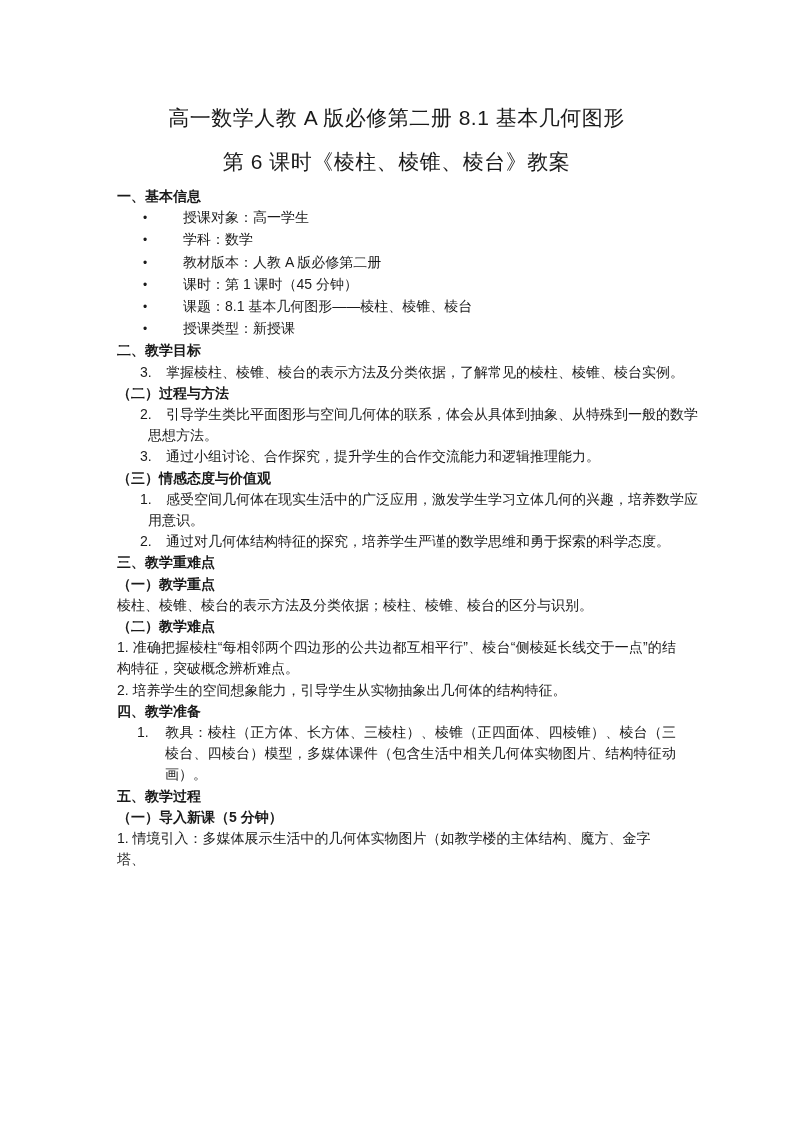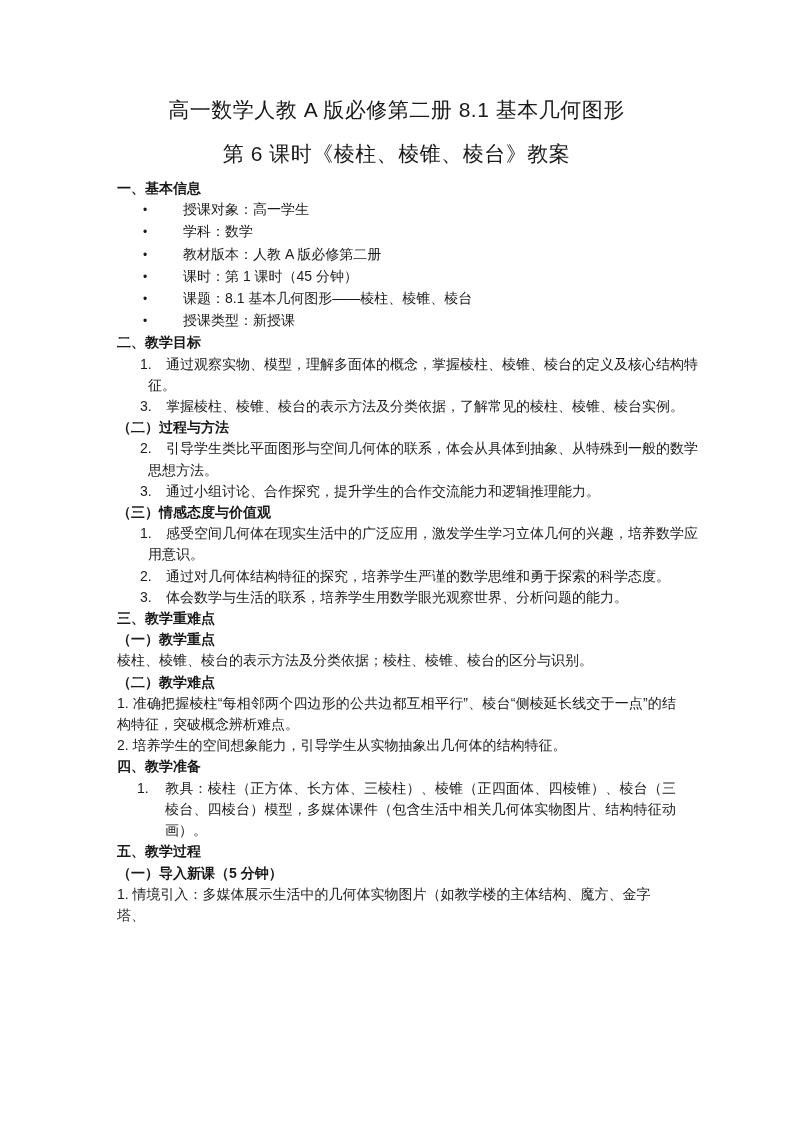--- a/index.html
+++ b/index.html
@@ -1,20 +1,20 @@
 <!DOCTYPE html>
 <html><head>
 <meta charset="utf-8">
 <style>
   html, body { margin: 0; padding: 0; background: #ffffff; }
   .page {
     position: relative;
     width: 794px;
     height: 1034px;
-    margin: 0 auto;
+    margin: 8px auto;
     background: #ffffff;
     box-sizing: border-box;
     padding: 97px 118px 0 117px;
     font-family: "Liberation Sans", sans-serif;
     color: #1a1a1a;
     font-size: 14px;
     line-height: 21.2px;
   }
   .doc-title {
     text-align: center;
@@ -83,23 +83,20 @@
     </div>
     <div class="bl-item">
       <span class="bullet">•</span><span>授课类型：新授课</span>
     </div>
   </div>
 
   <div class="h1">二、教学目标</div>
 
   <div class="nlA">
     <div class="nl-item">
-      <span class="num">1.</span><span>通过观察实物、模型，理解多面体的概念，掌握棱柱、棱锥、棱台的定义及核心结构特征。</span>
-    </div>
-    <div class="nl-item">
       <span class="num">3.</span><span>掌握棱柱、棱锥、棱台的表示方法及分类依据，了解常见的棱柱、棱锥、棱台实例。</span>
     </div>
   </div>
 
   <div class="h2">（二）过程与方法</div>
   <div class="nlA">
     <div class="nl-item">
       <span class="num">2.</span><span>引导学生类比平面图形与空间几何体的联系，体会从具体到抽象、从特殊到一般的数学思想方法。</span>
     </div>
     <div class="nl-item">
@@ -107,23 +104,20 @@
     </div>
   </div>
 
   <div class="h2">（三）情感态度与价值观</div>
   <div class="nlA">
     <div class="nl-item">
       <span class="num">1.</span><span>感受空间几何体在现实生活中的广泛应用，激发学生学习立体几何的兴趣，培养数学应用意识。</span>
     </div>
     <div class="nl-item">
       <span class="num">2.</span><span>通过对几何体结构特征的探究，培养学生严谨的数学思维和勇于探索的科学态度。</span>
-    </div>
-    <div class="nl-item">
-      <span class="num">3.</span><span>体会数学与生活的联系，培养学生用数学眼光观察世界、分析问题的能力。</span>
     </div>
   </div>
 
   <div class="h1">三、教学重难点</div>
   <div class="h2">（一）教学重点</div>
   <p class="para">棱柱、棱锥、棱台的表示方法及分类依据；棱柱、棱锥、棱台的区分与识别。</p>
   <div class="h2">（二）教学难点</div>
   <p class="para">1. 准确把握棱柱“每相邻两个四边形的公共边都互相平行”、棱台“侧棱延长线交于一点”的结构特征，突破概念辨析难点。</p>
   <p class="para">2. 培养学生的空间想象能力，引导学生从实物抽象出几何体的结构特征。</p>
 

